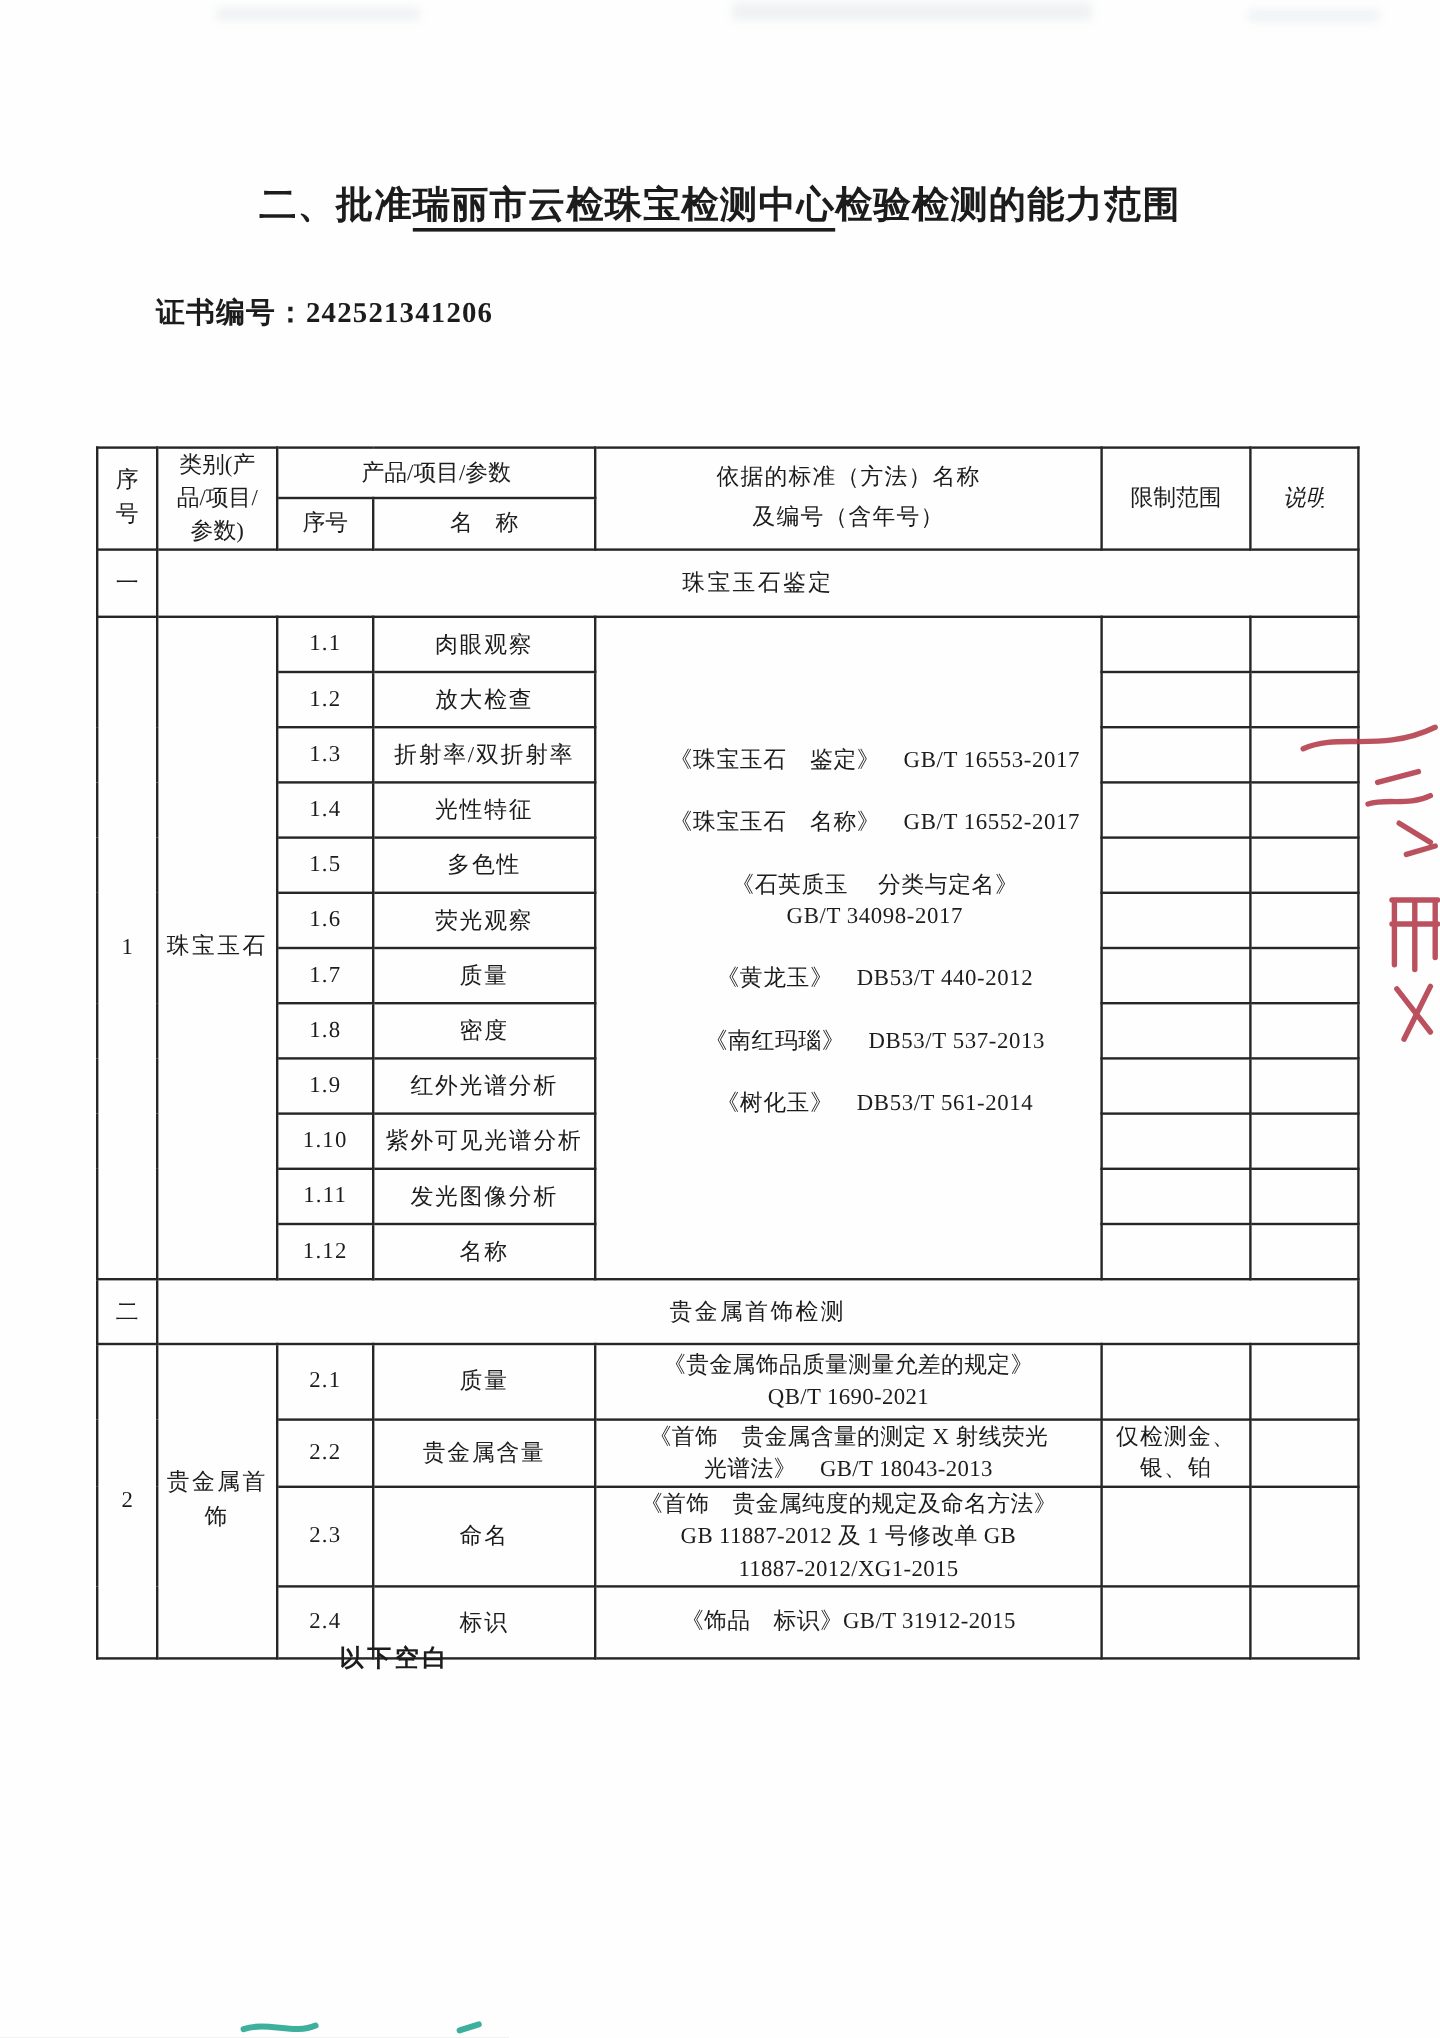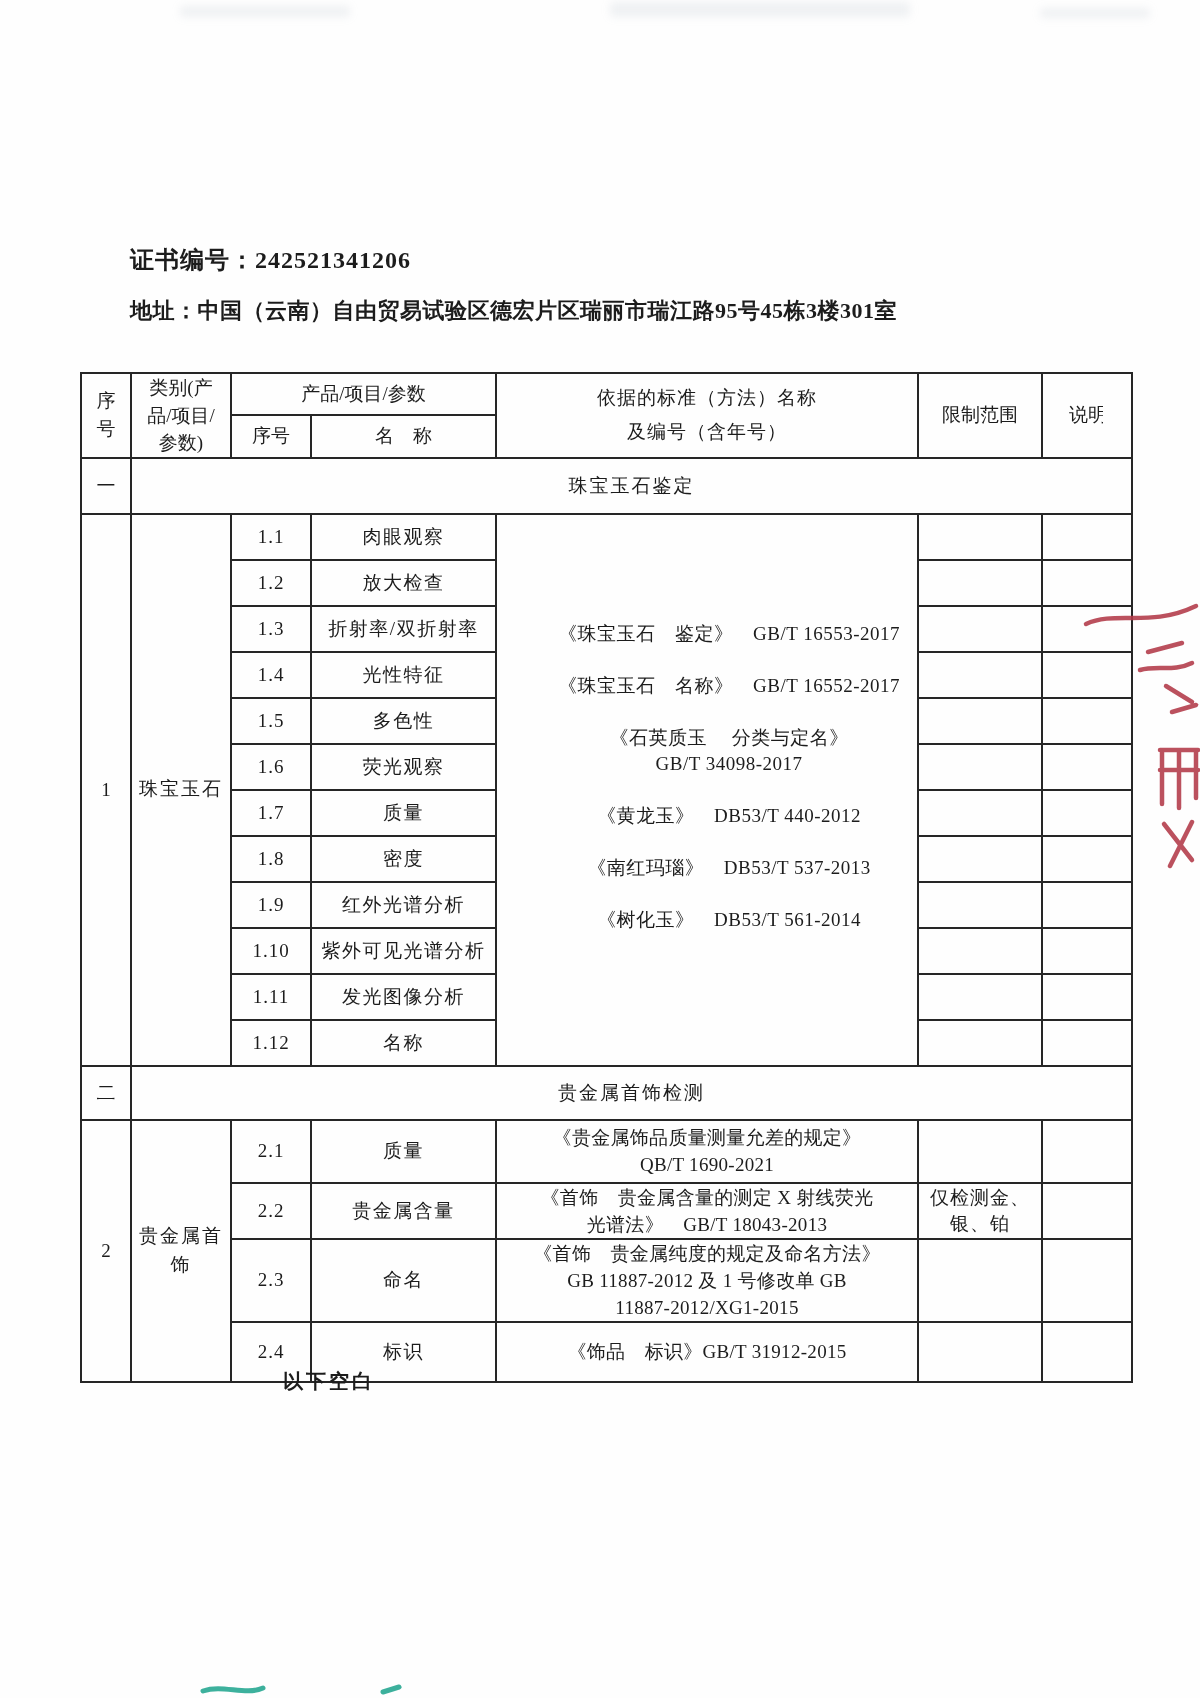--- a/index.html
+++ b/index.html
@@ -32,21 +32,21 @@
     border:2px solid #262626;padding:0;text-align:center;vertical-align:middle;
     font-size:19px;font-weight:400;overflow:hidden;
   }
   tr.hr1{height:41px;} tr.hr2{height:42px;}
   tr.secrow{height:56px;} tr.secrow2{height:54px;}
   tr.r46{height:46px;}
   tr.s2r1{height:63px;} tr.s2r2{height:55px;} tr.s2r3{height:83px;} tr.s2r4{height:60px;}
   th.hseq{white-space:pre-line;line-height:1.5;}
   th.hcat{white-space:pre-line;line-height:1.45;}
   th.hstd{white-space:pre-line;line-height:1.8;letter-spacing:1px;}
-  th.hnote{border-right:none;border-top-style:dashed;}
+  th.hnote{border-right:none;border-top-style:dashed;font-style:italic;}
   th.hnote .clip{display:block;width:34px;margin:0 auto 0 26px;overflow:hidden;white-space:nowrap;text-align:left;}
 
   td.sectitle{text-align:left;padding-left:14px;letter-spacing:2px;font-size:20px;border-right:none;}
   td.gname{letter-spacing:2px;word-break:break-all;padding:0 4px;line-height:1.5;}
   td.no{letter-spacing:1px;border-radius:16px;}
   td.nm{letter-spacing:1.5px;}
   td.stds{vertical-align:top;padding-top:66px;line-height:26px;letter-spacing:.5px;}
   td.stds div{margin-bottom:26px;white-space:pre-line;padding-left:44px;}
   td.std2{white-space:pre-line;line-height:27px;padding:3px 4px;letter-spacing:.3px;}
   td.lim{white-space:pre-line;border-radius:16px;}
@@ -60,24 +60,24 @@
 </style>
 </head>
 <body>
 
 <div class="page">
 
   <div class="smudge sm1"></div>
   <div class="smudge sm2"></div>
   <div class="smudge sm3"></div>
 
+  <div class="title"><span>二、批准</span><span class="uline">瑞丽市云检珠宝检测中心</span><span>检验检测的能力范围</span></div>
 
   <div class="cert"><span>证书编号：</span><span>242521341206</span></div>
 
-  <div class="addr"><span>地址：</span><span>中国（云南）自由贸易试验区德宏片区瑞丽市瑞江路95号45栋3楼301室</span></div>
 
 
   <table class="cap">
     <colgroup>
       <col style="width:50px">
         <col style="width:100px">
         <col style="width:80px">
         <col style="width:185px">
         <col style="width:422px">
         <col style="width:124px">

